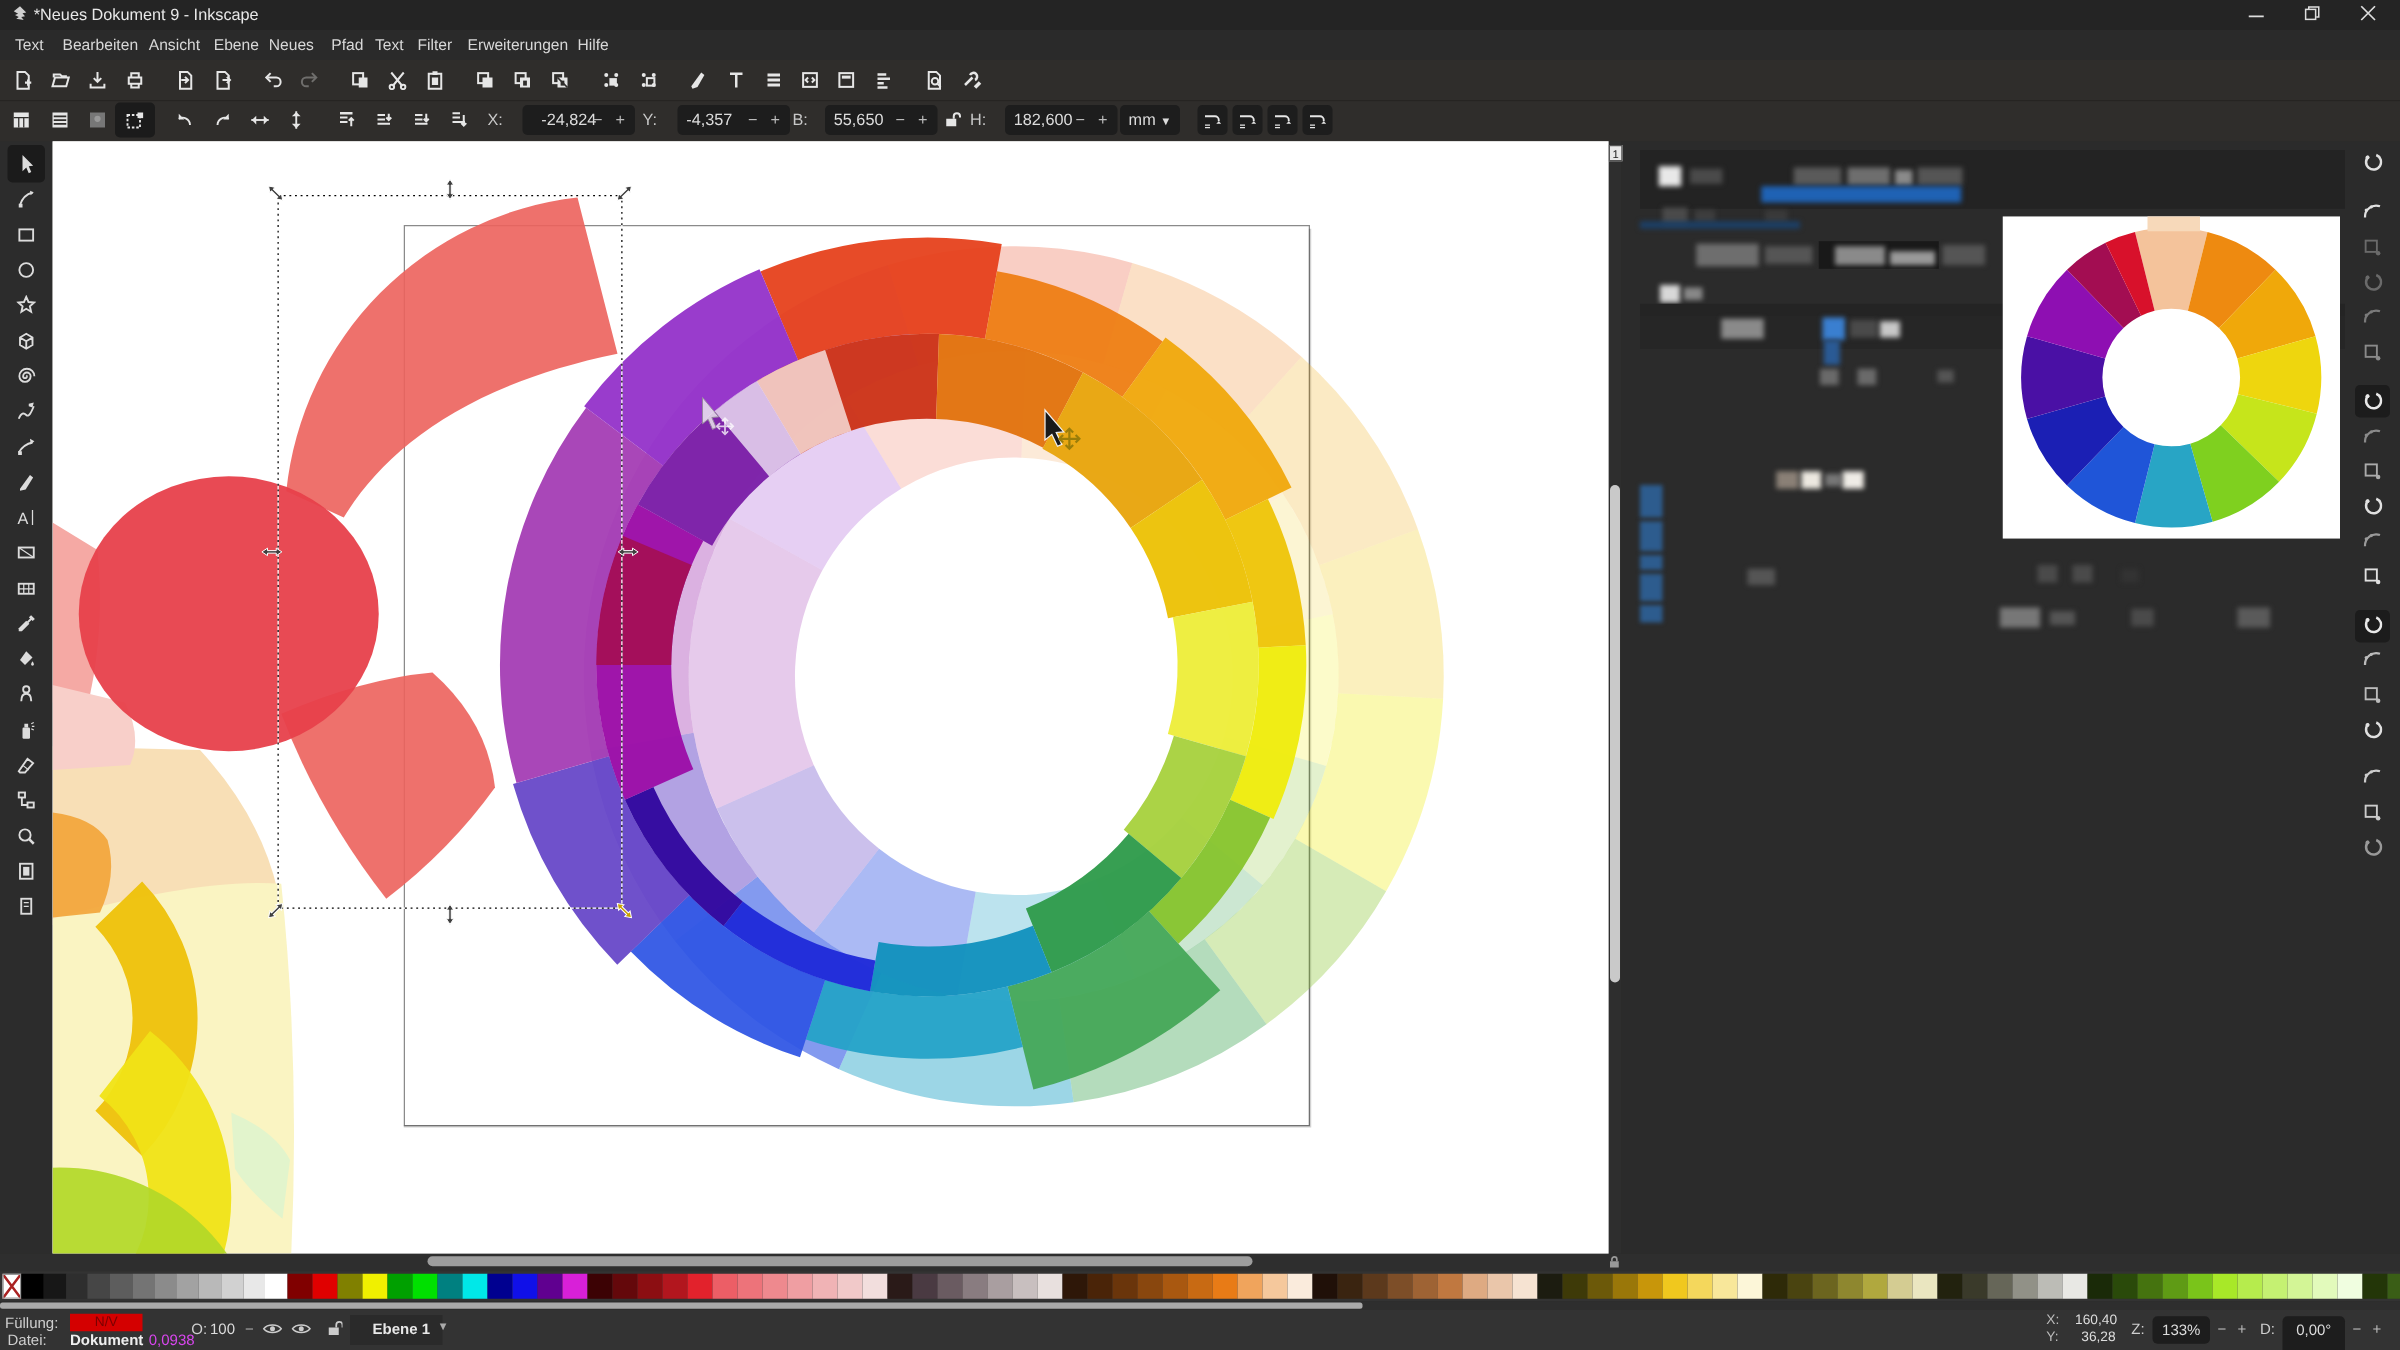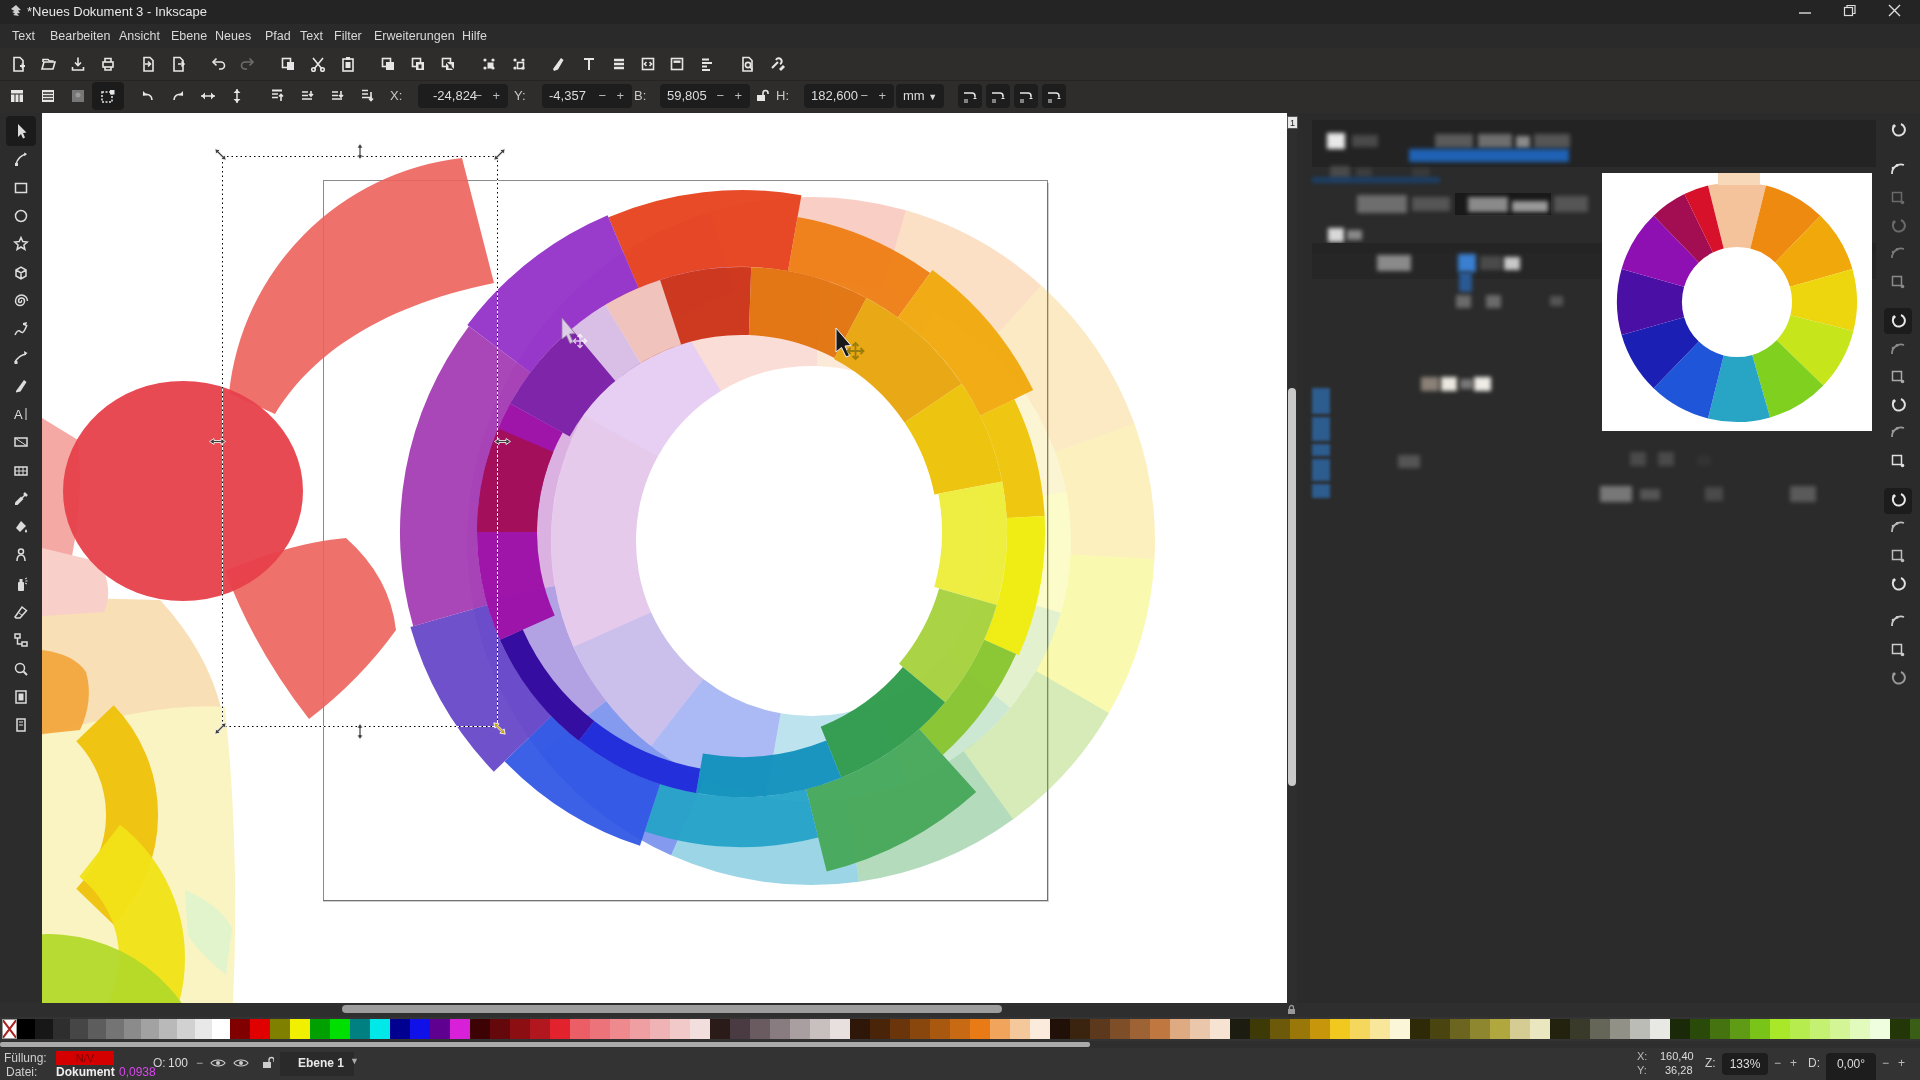--- a/index.html
+++ b/index.html
@@ -5,21 +5,21 @@
 html,body { width:1920px; height:1080px; overflow:hidden; background:#2f2d2b;
   font-family:"Liberation Sans",sans-serif; }
 .ic { position:absolute; width:16px; height:16px; }
 </style></head>
 <body>
 
 <div style="position:absolute;left:0;top:0;width:1920px;height:24px;background:#242424">
   <svg width="16" height="16" style="position:absolute;left:8px;top:4px">
       <path d="M8,1 L13,6 L10,6.5 L12,9 L9,9.5 L11,12 L5,11 L7,9.5 L4,8 L6.5,7 L3,5 Z" fill="#cfcfcf"></path>
     </svg>
-  <span style="position:absolute;left:27px;top:4px;font-size:13px;color:#e8e8e8">*Neues Dokument 3 - Inkscape</span>
+  <span style="position:absolute;left:27px;top:4px;font-size:13px;color:#e8e8e8">*Neues Dokument 9 - Inkscape</span>
   <svg width="14" height="14" style="position:absolute;left:1798px;top:5px">
       <path d="M1,8 h12" stroke="#dddddd" stroke-width="1.4"></path>
     </svg>
   <svg width="14" height="14" style="position:absolute;left:1843px;top:4px">
       <rect x="1.5" y="3.5" width="8" height="8" fill="none" stroke="#dddddd" stroke-width="1.2"></rect>
       <path d="M4,3.5 V1.5 h8 v8 h-2" fill="none" stroke="#dddddd" stroke-width="1.2"></path>
     </svg>
   <svg width="16" height="16" style="position:absolute;left:1887px;top:3px">
       <path d="M2,2 L13,13 M13,2 L2,13" stroke="#dddddd" stroke-width="1.4"></path>
     </svg>
@@ -192,21 +192,21 @@
     </svg></div>
 <div class="ic" style="left:359px;top:88px"><svg width="16" height="16" viewBox="0 0 16 16" style="">
       <path d="M3,2.5 h6 M3,6 h6 M3,9.5 h10" stroke="#e6e6e6" stroke-width="1.6"></path>
       <path d="M12,12.5 V4 M10,10.5 l2,2 2,-2" stroke="#e6e6e6" stroke-width="1.6" fill="none"></path>
     </svg></div>
 <span style="position:absolute;left:390px;top:84px;height:24px;line-height:24px;color:#c8c8c8;font-size:13px">X:</span>
 <span style="position:absolute;left:418px;top:84px;width:90px;height:24px;background:#1d1d1d;border-radius:4px;color:#dcdcdc;font-size:13px;line-height:24px"><span style="padding-left:15px">-24,824</span><span style="position:absolute;right:26px;top:0;color:#bbb">−</span><span style="position:absolute;right:8px;top:0;color:#bbb">+</span></span>
 <span style="position:absolute;left:514px;top:84px;height:24px;line-height:24px;color:#c8c8c8;font-size:13px">Y:</span>
 <span style="position:absolute;left:542px;top:84px;width:90px;height:24px;background:#1d1d1d;border-radius:4px;color:#dcdcdc;font-size:13px;line-height:24px"><span style="padding-left:7px">-4,357</span><span style="position:absolute;right:26px;top:0;color:#bbb">−</span><span style="position:absolute;right:8px;top:0;color:#bbb">+</span></span>
 <span style="position:absolute;left:634px;top:84px;height:24px;line-height:24px;color:#c8c8c8;font-size:13px">B:</span>
-<span style="position:absolute;left:660px;top:84px;width:90px;height:24px;background:#1d1d1d;border-radius:4px;color:#dcdcdc;font-size:13px;line-height:24px"><span style="padding-left:7px">59,805</span><span style="position:absolute;right:26px;top:0;color:#bbb">−</span><span style="position:absolute;right:8px;top:0;color:#bbb">+</span></span>
+<span style="position:absolute;left:660px;top:84px;width:90px;height:24px;background:#1d1d1d;border-radius:4px;color:#dcdcdc;font-size:13px;line-height:24px"><span style="padding-left:7px">55,650</span><span style="position:absolute;right:26px;top:0;color:#bbb">−</span><span style="position:absolute;right:8px;top:0;color:#bbb">+</span></span>
 <div class="ic" style="left:754px;top:88px"><svg width="16" height="16" viewBox="0 0 16 16" style="">
       <rect x="3" y="7" width="8" height="6" fill="#e6e6e6"></rect>
       <path d="M9,7 V5 a2.5,2.5 0 0 1 5,0 v1" stroke="#e6e6e6" stroke-width="1.6" fill="none"></path>
     </svg></div>
 <span style="position:absolute;left:776px;top:84px;height:24px;line-height:24px;color:#c8c8c8;font-size:13px">H:</span>
 <span style="position:absolute;left:804px;top:84px;width:90px;height:24px;background:#1d1d1d;border-radius:4px;color:#dcdcdc;font-size:13px;line-height:24px"><span style="padding-left:7px">182,600</span><span style="position:absolute;right:26px;top:0;color:#bbb">−</span><span style="position:absolute;right:8px;top:0;color:#bbb">+</span></span>
 <span style="position:absolute;left:896px;top:84px;width:48px;height:24px;background:#1d1d1d;border-radius:4px;color:#dcdcdc;font-size:13px;line-height:24px;text-align:center">mm <span style="font-size:9px">▼</span></span>
 <div style="position:absolute;left:958px;top:84px;width:24px;height:24px;background:#1d1d1d;border-radius:4px"></div>
 <div class="ic" style="left:962px;top:88px"><svg width="16" height="16" viewBox="0 0 16 16" style="">
       <path d="M2,5 h8 a3,3 0 0 1 3,3 v1" stroke="#e6e6e6" stroke-width="1.5" fill="none"></path>

